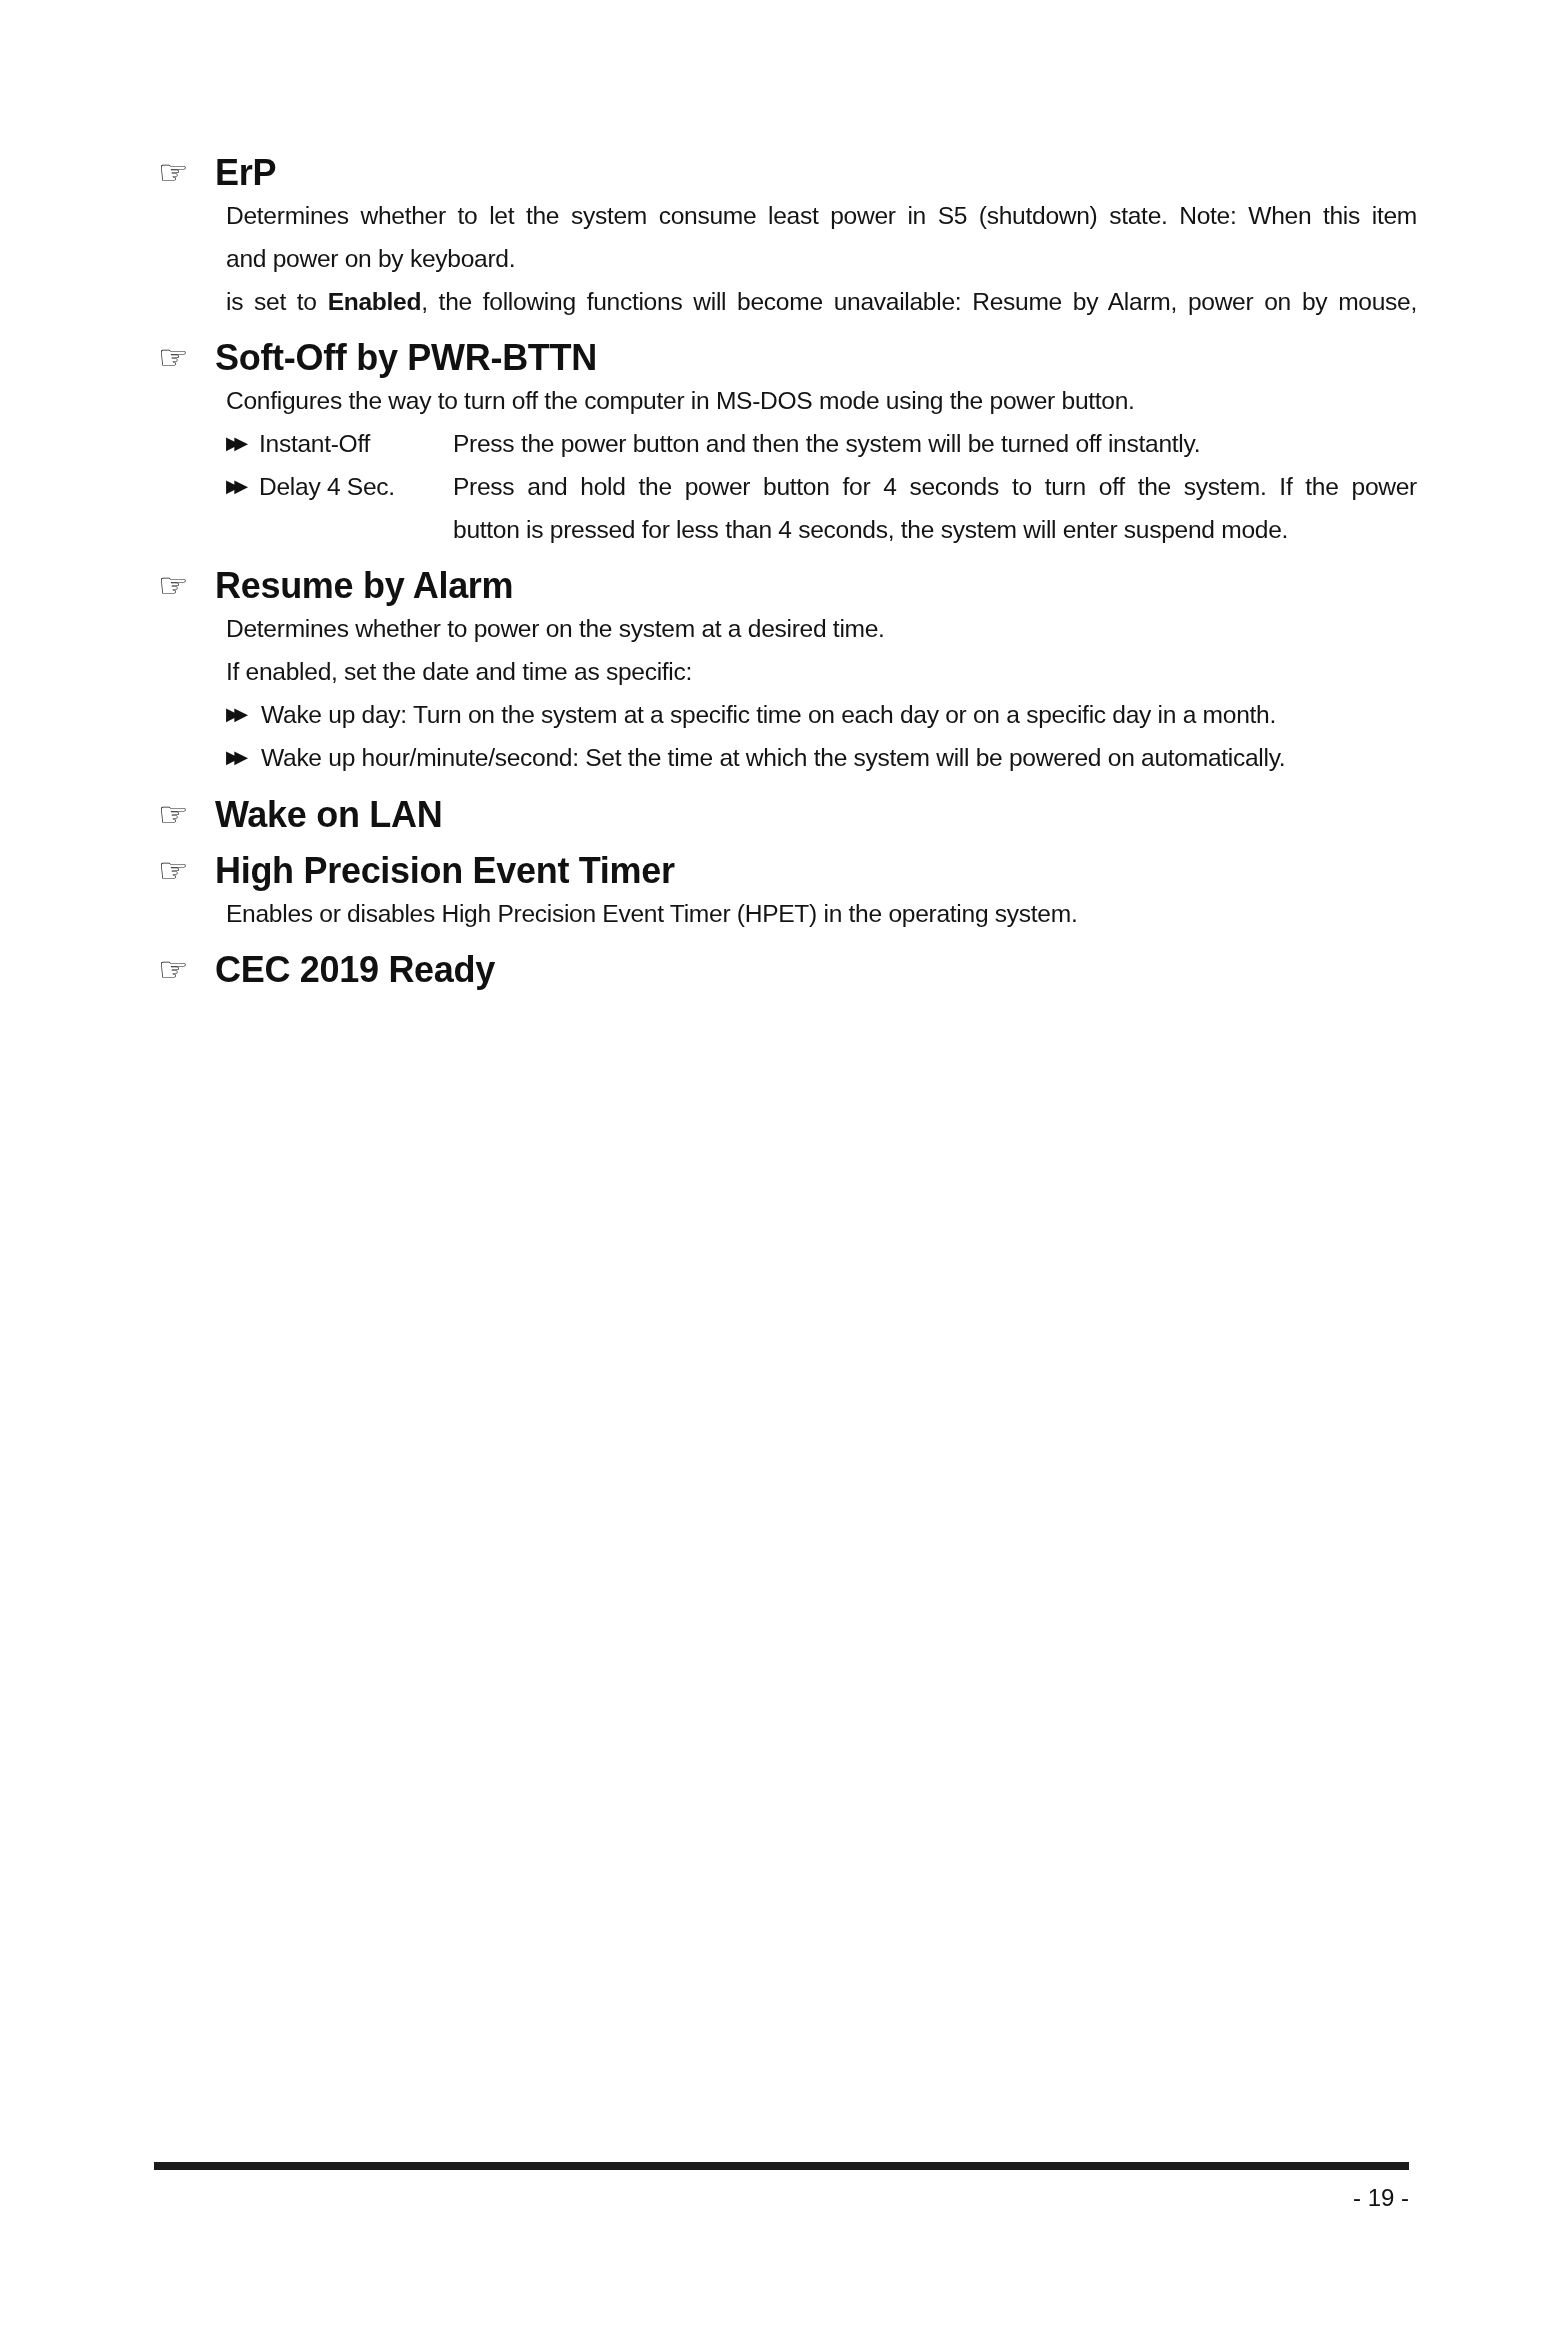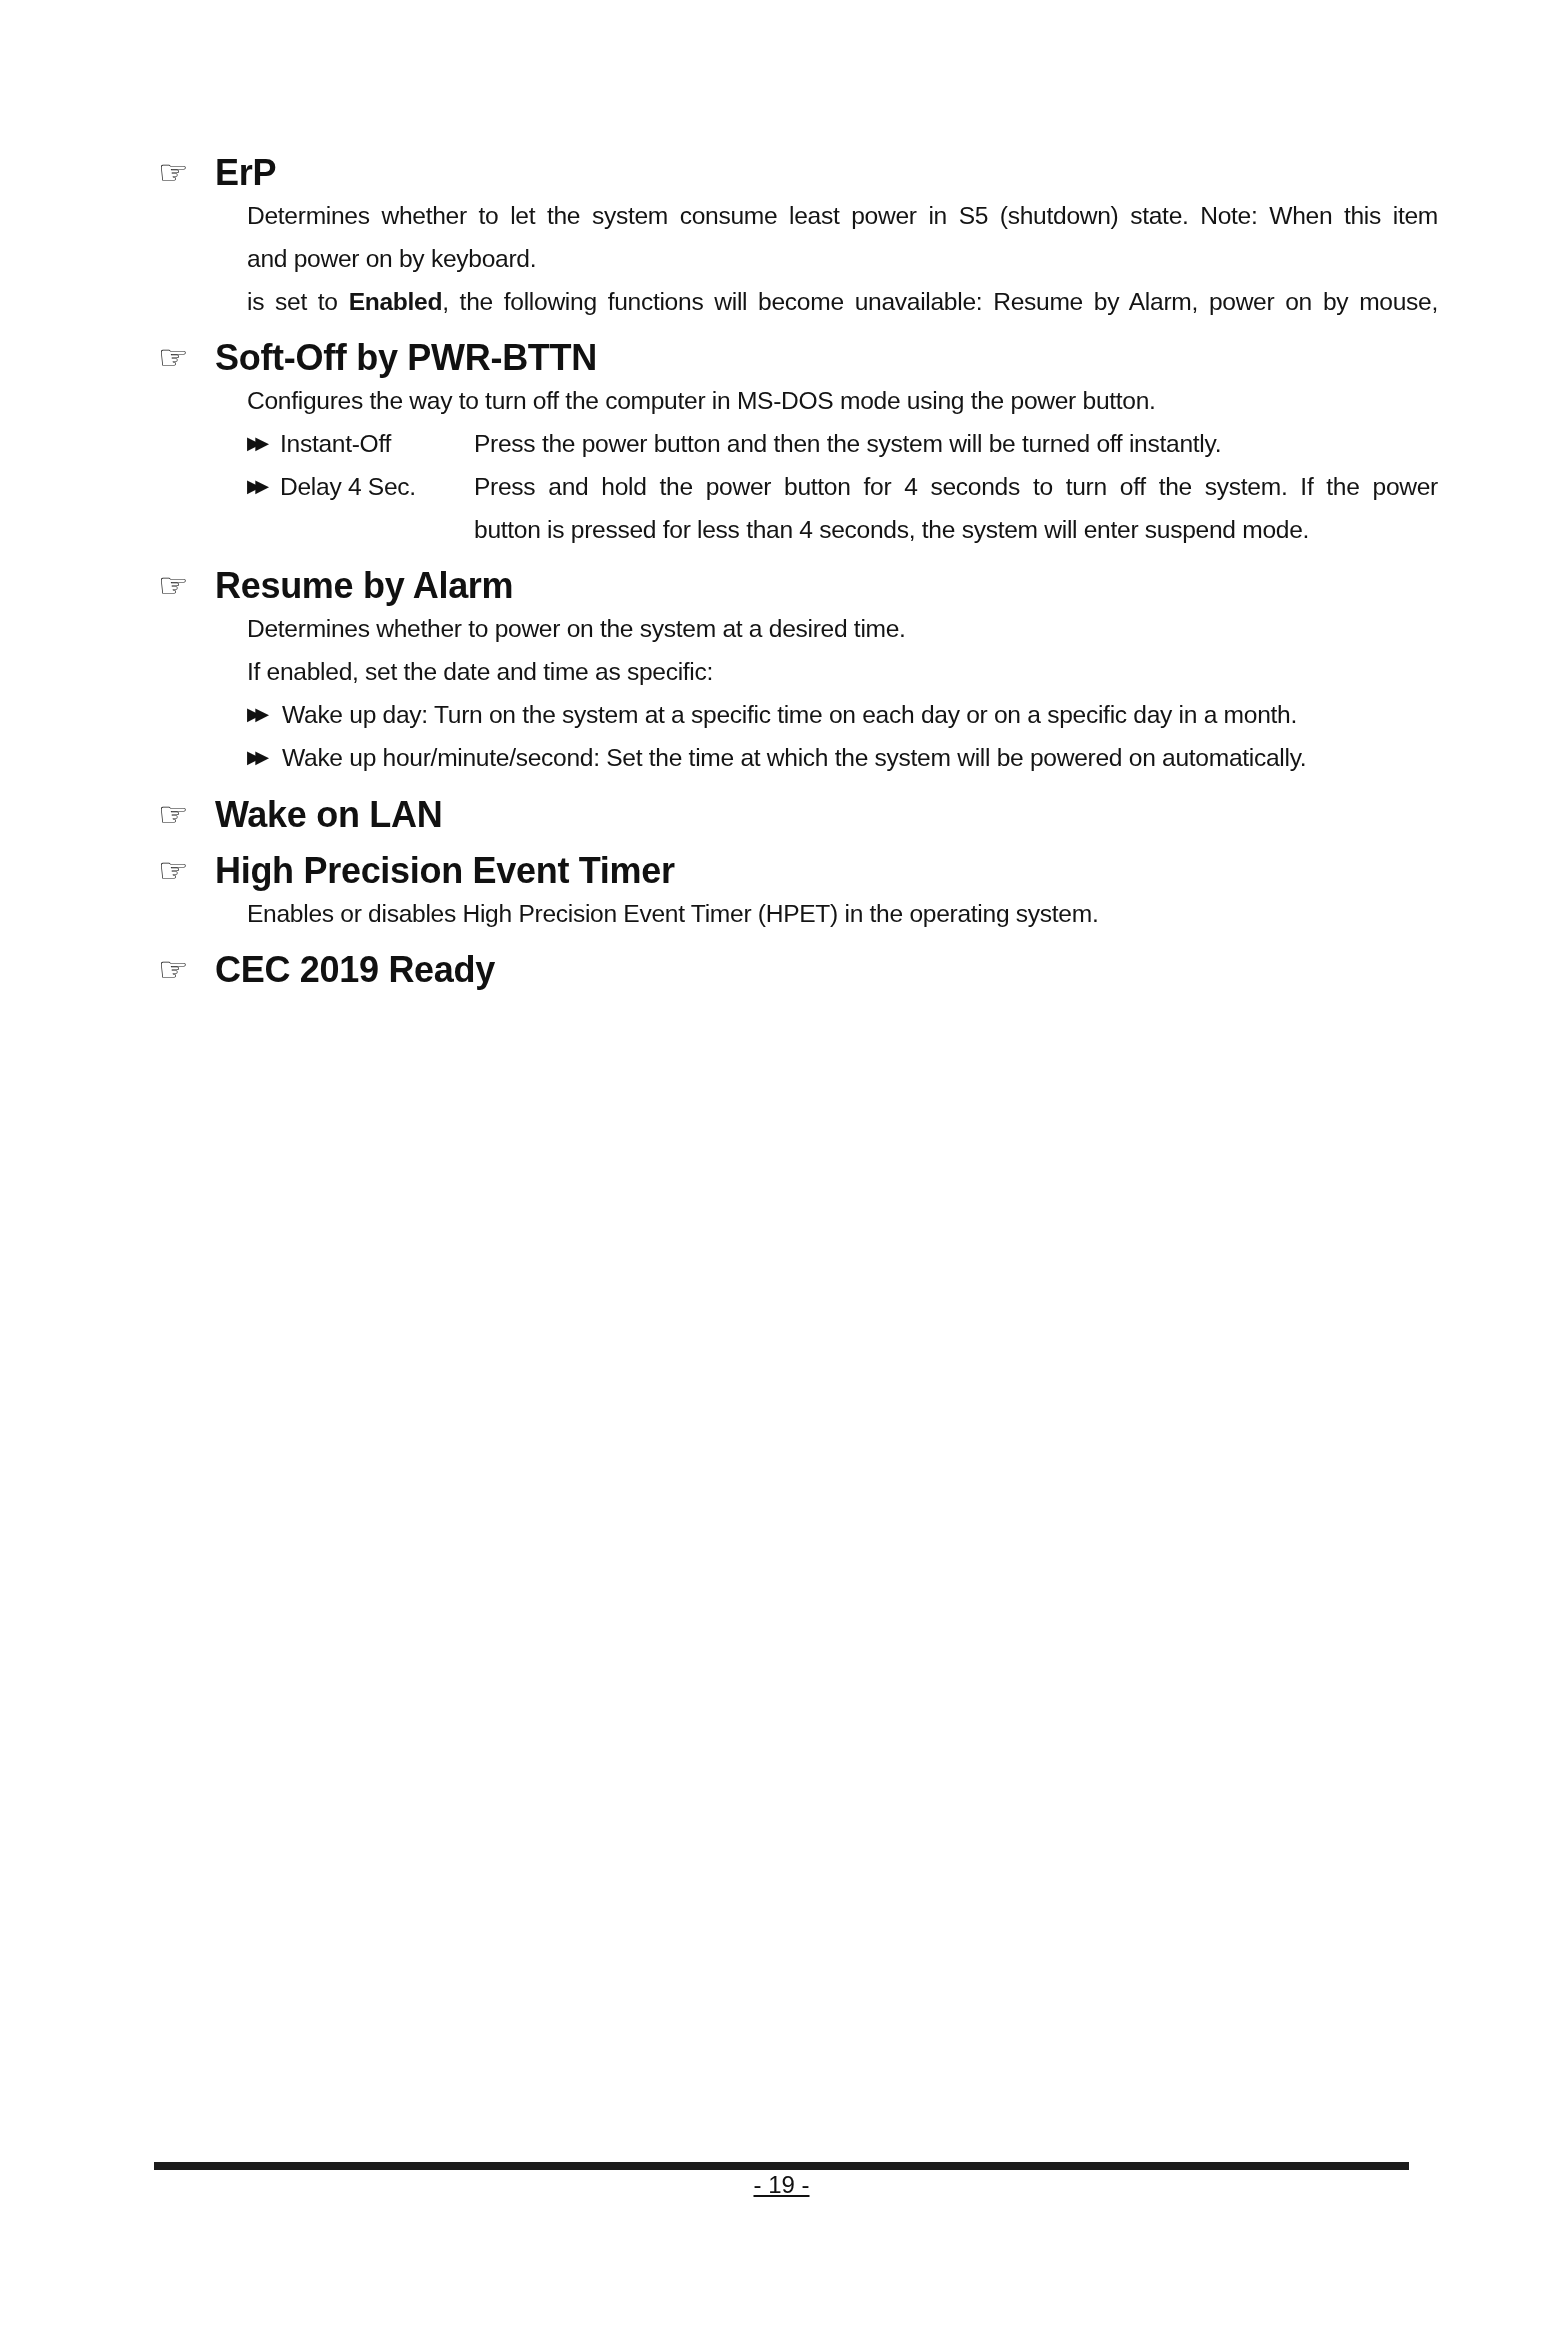--- a/index.html
+++ b/index.html
@@ -35,21 +35,21 @@
   }
   .sec-title {
     font-weight: bold;
     font-size: 36px;
     line-height: 43px;
     letter-spacing: -0.3px;
     white-space: nowrap;
     color: #111;
   }
   .body {
-    margin-left: 89px;
+    margin-left: 68px;
     width: 1191px;
     font-size: 24.6px;
     letter-spacing: -0.3px;
   }
   .line {
     line-height: 43px;
     white-space: nowrap;
   }
   .justify {
     text-align: justify;
@@ -72,25 +72,24 @@
     position: absolute;
     left: 154px;
     top: 2162px;
     width: 1255px;
   }
   .footer-rule {
     height: 7.6px;
     background: #1b1b1b;
   }
   .page-number {
-    margin-top: 1px;
-    text-align: center;
+    margin-top: 14px;
+    text-align: right;
     font-size: 24px;
     color: #111;
-    text-decoration: underline;
   }
 </style>
 </head>
 <body>
 
 <div class="content">
 
   <div class="sec">
     <div class="sec-heading">
       <span class="pointer-icon">☞</span>

